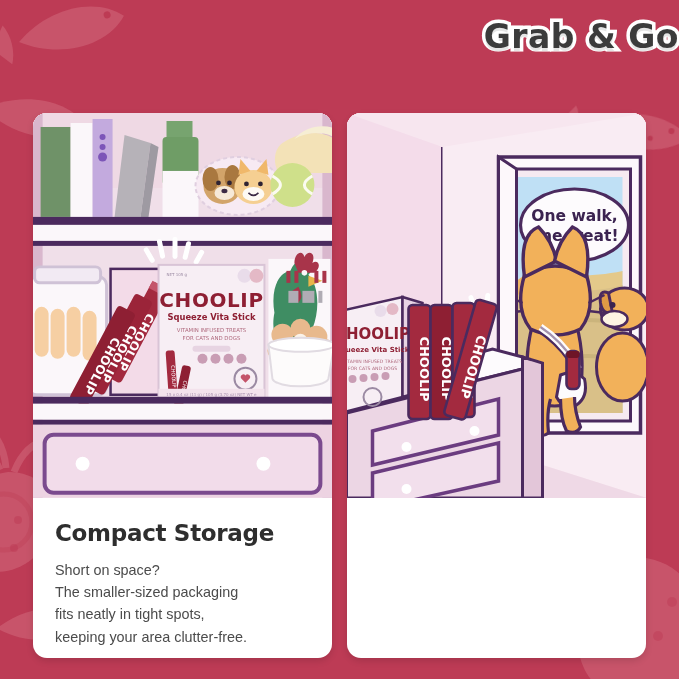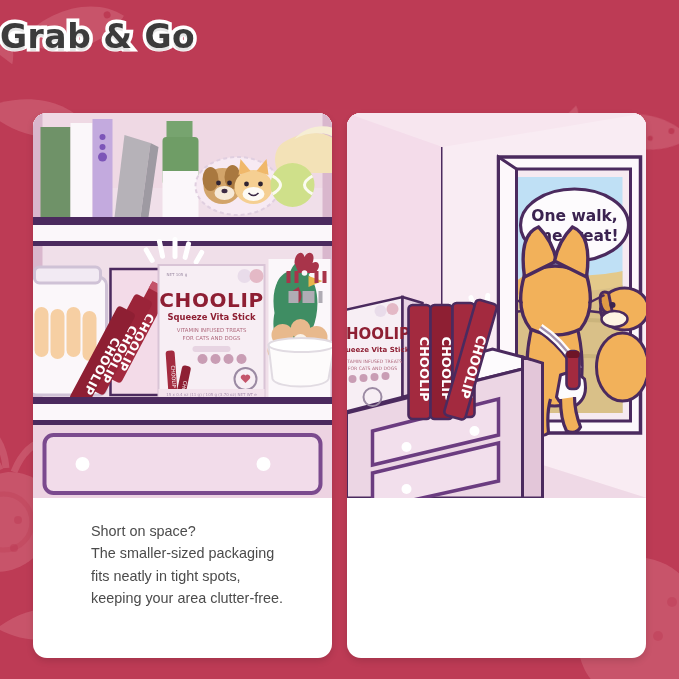--- a/index.html
+++ b/index.html
@@ -11,21 +11,21 @@
     overflow:hidden;
   }
 
   
   .bg-art { position:absolute; inset:0; pointer-events:none; }
   .bg-art svg { position:absolute; }
 
   
   .heading {
     position:absolute; top:20px; left:0; right:0;
-    text-align:left;
+    text-align:right;
     line-height:1.06;
     z-index:5;
   }
   .heading .ln {
     display:block;
     font-family:"DejaVu Sans", sans-serif;
     font-weight:bold;
     font-size:33px;
     letter-spacing:0.5px;
     color:#3b3b3b;
@@ -56,21 +56,20 @@
   .caption { padding:22px 20px 10px 22px; }
   .caption h3 {
     font-family:"DejaVu Sans", sans-serif;
     font-size:23px; font-weight:bold; color:#2e2e2e;
     letter-spacing:-0.3px;
     margin-bottom:13px;
   }
   .caption p {
     font-size:14.4px; color:#4b4b4b; line-height:1.55;
     white-space:pre-line;
-    margin-left:36px;
   }
 </style>
 </head>
 <body>
 
 <div class="bg-art">
   <svg width="679" height="679" viewBox="0 0 679 679">
     <g fill="#c9566c" opacity="0.95">
 
       <g transform="translate(-10,8) rotate(-14)">
@@ -313,20 +312,21 @@
           <g>
             <rect x="0" y="312" width="300" height="73" fill="#edd3e2"></rect>
             <rect x="12" y="322" width="276" height="58" rx="9" fill="#f2dcea" stroke="#7b4a8e" stroke-width="4"></rect>
             <circle cx="50" cy="351" r="7" fill="#ffffff"></circle>
             <circle cx="231" cy="351" r="7" fill="#ffffff"></circle>
           </g>
         </g>
       </svg>
     </div>
     <div class="caption">
+      <h3>Compact Storage</h3>
       <p>Short on space?
 The smaller-sized packaging
 fits neatly in tight spots,
 keeping your area clutter-free.</p>
     </div>
   </div>
 
   <div class="card">
     <div class="illus">
       <svg viewBox="0 0 300 385" preserveAspectRatio="xMidYMid slice">

